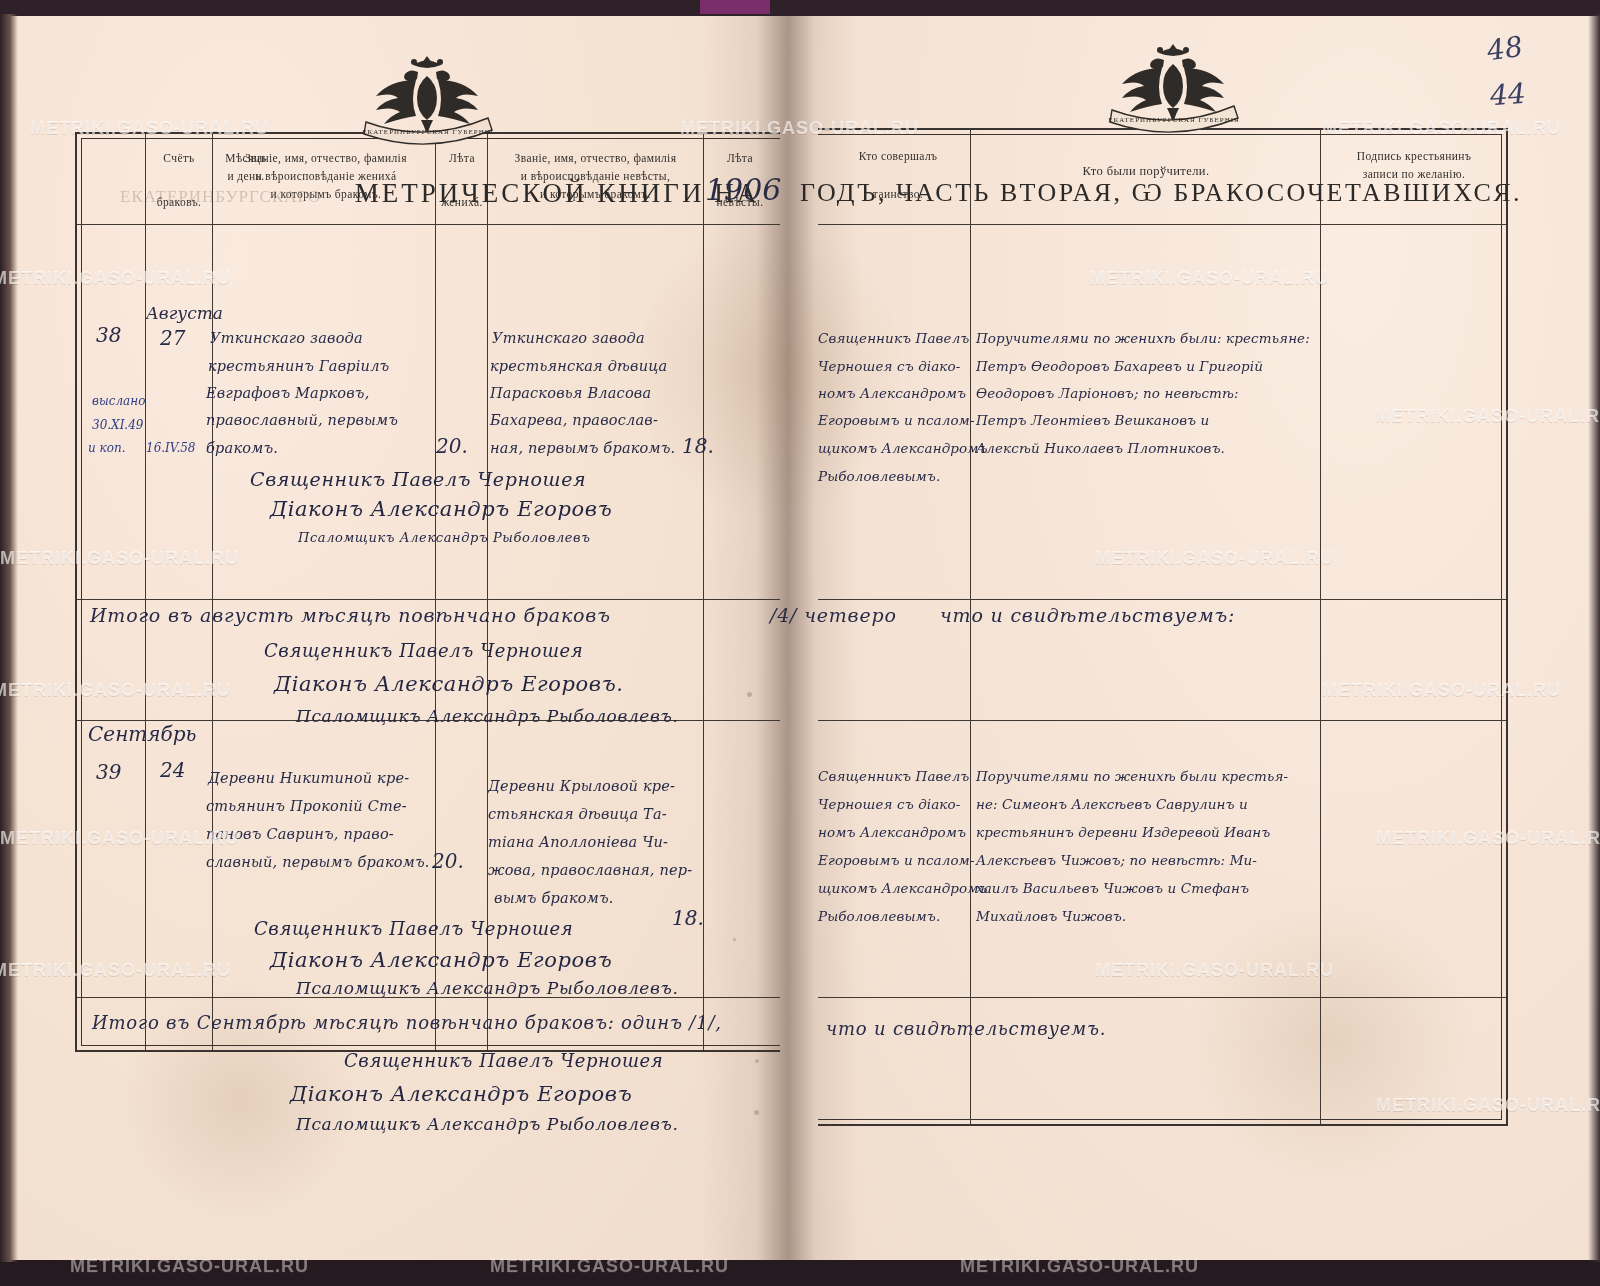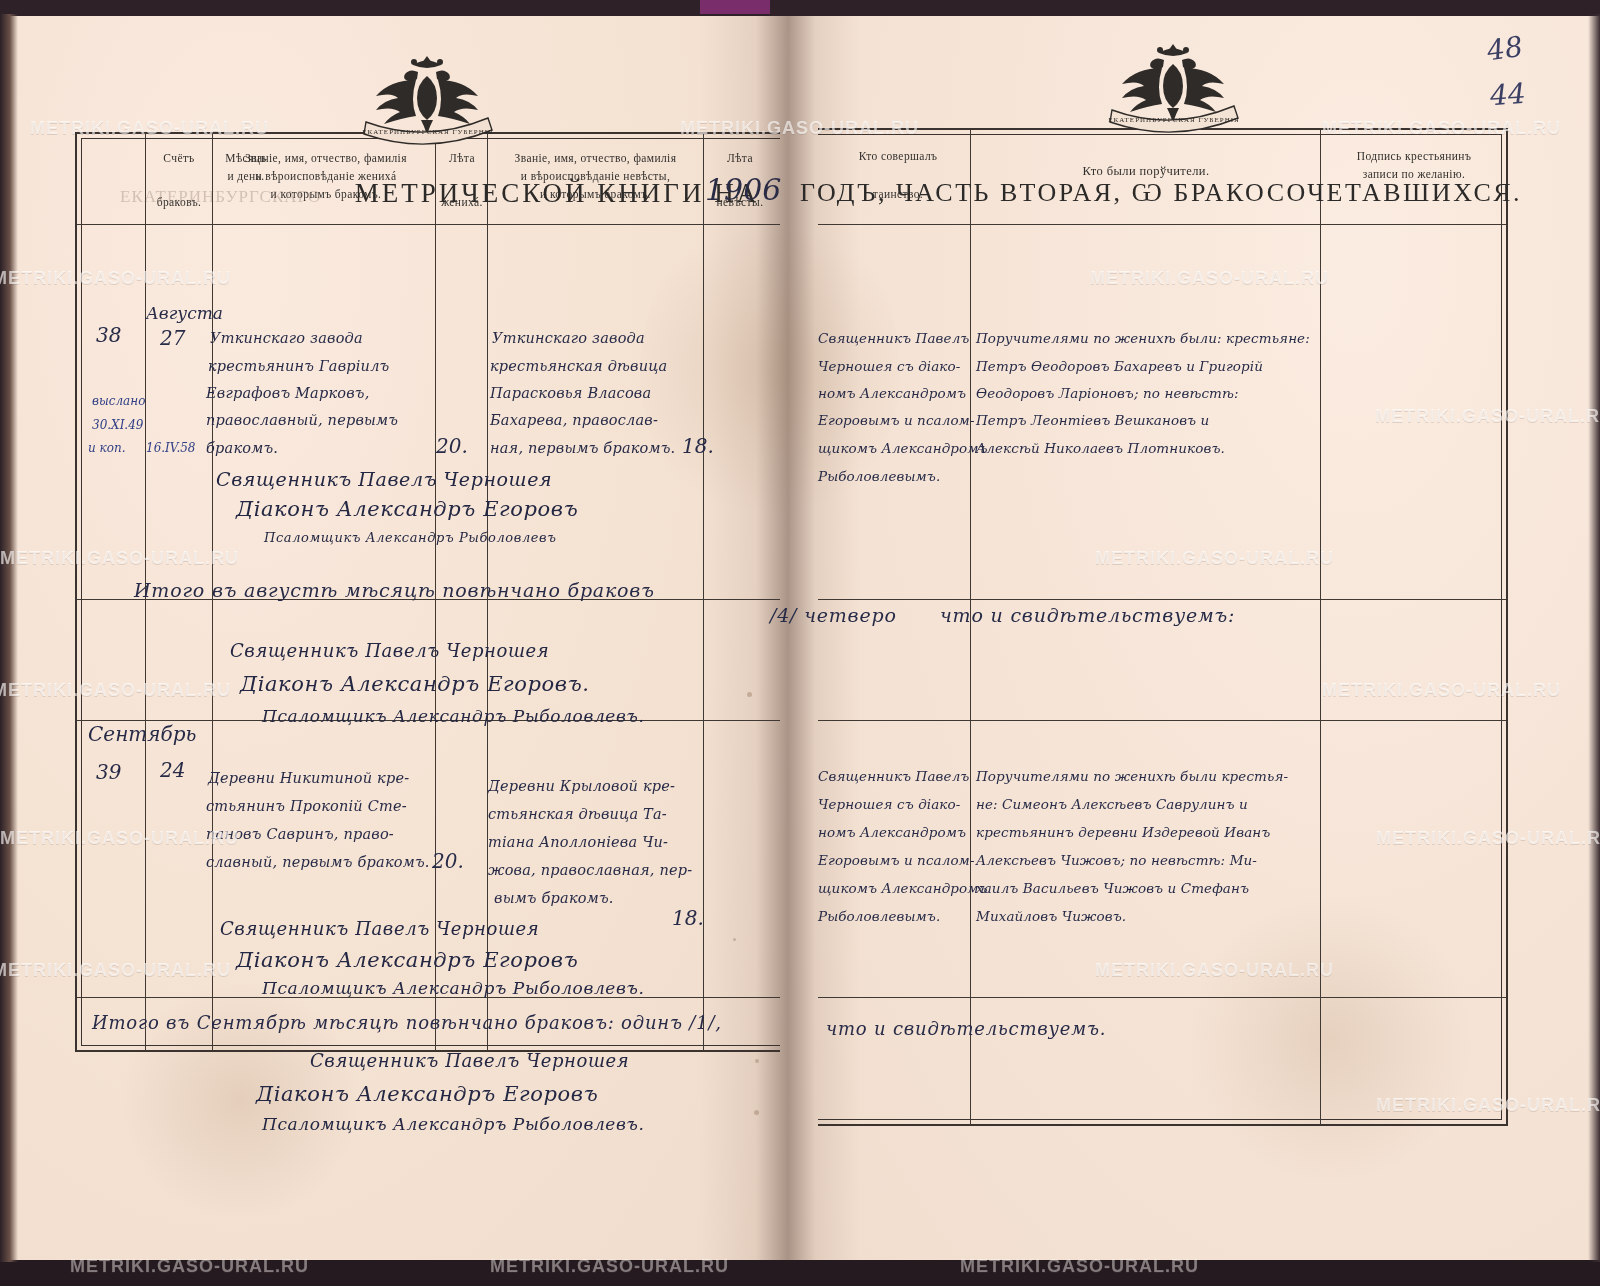--- a/index.html
+++ b/index.html
@@ -236,20 +236,21 @@
     z-index: 15;
     font-family: "DejaVu Serif", serif;
     font-style: italic;
     color: #272b48;
     white-space: nowrap;
   }
   .sig {
     font-size: 19px;
     letter-spacing: 0.6px;
     color: #232743;
+    margin-left: 34px;
   }
   .cell {
     font-size: 14.5px;
     letter-spacing: 0.2px;
   }
   .cellr {
     font-size: 13.5px;
     letter-spacing: 0.1px;
   }
   .total {
@@ -464,21 +465,21 @@
     <div class="hwline cellr" style="left:976px;top:412px;">Петръ Леонтіевъ Вешкановъ и</div>
     <div class="hwline cellr" style="left:976px;top:440px;">Алексѣй Николаевъ Плотниковъ.</div>
 
     <div class="hwline margin-note" style="left:92px;top:393px;">выслано</div>
     <div class="hwline margin-note" style="left:92px;top:417px;">30.XI.49</div>
     <div class="hwline margin-note" style="left:88px;top:440px;">и коп.</div>
     <div class="hwline margin-note" style="left:146px;top:440px;">16.IV.58</div>
   </div>
 
   <div>
-    <div class="hwline total" style="left:90px;top:579px;margin-left:44px;">Итого въ августѣ мѣсяцѣ повѣнчано браковъ</div>
+    <div class="hwline total" style="left:90px;top:604px;">Итого въ августѣ мѣсяцѣ повѣнчано браковъ</div>
     <div class="hwline total" style="left:770px;top:604px;">/4/ четверо</div>
     <div class="hwline total" style="left:940px;top:604px;">что и свидѣтельствуемъ:</div>
     <div class="hwline sig" style="left:230px;top:640px;font-size:18px;">Священникъ Павелъ Черношея</div>
     <div class="hwline sig" style="left:240px;top:672px;font-size:21px;">Діаконъ Александръ Егоровъ.</div>
     <div class="hwline sig" style="left:262px;top:706px;font-size:17px;">Псаломщикъ Александръ Рыболовлевъ.</div>
   </div>
 
   <div>
     <div class="hwline month" style="left:88px;top:722px;font-size:20px;">Сентябрь</div>
     <div class="hwline num" style="left:96px;top:760px;">39</div>

